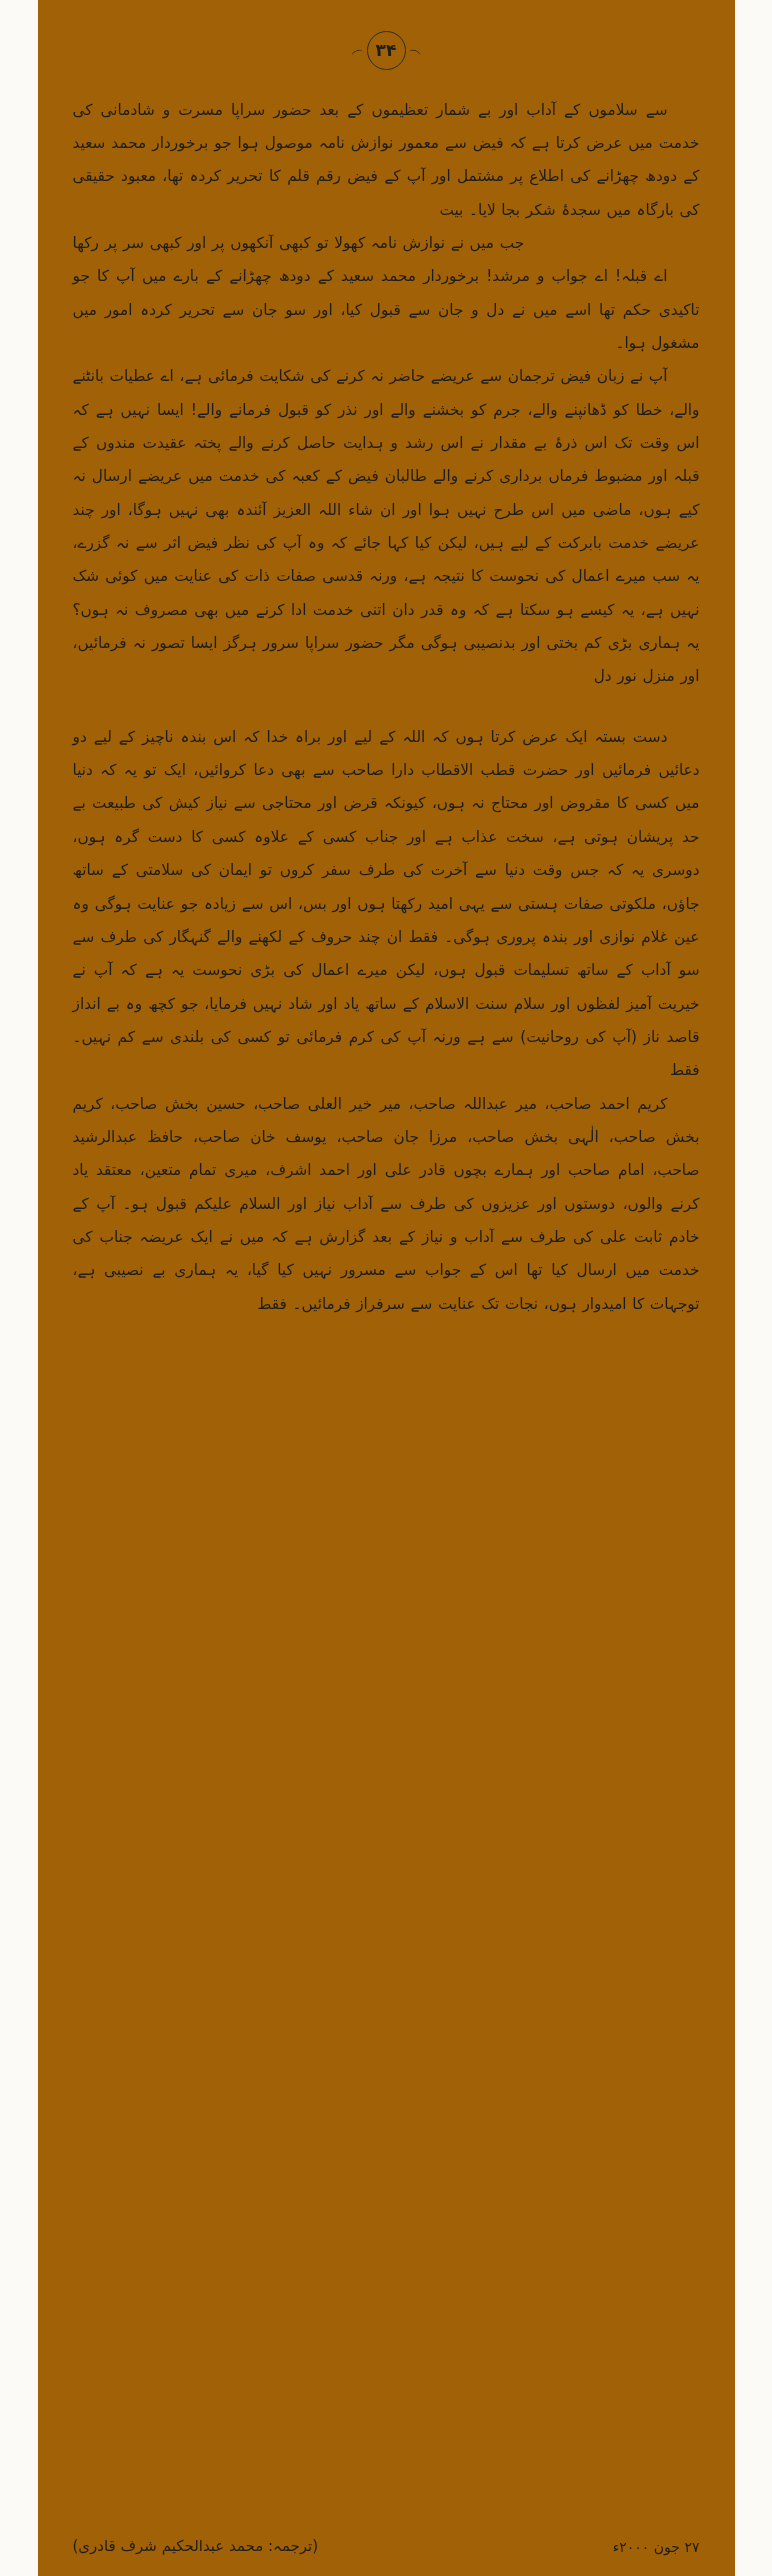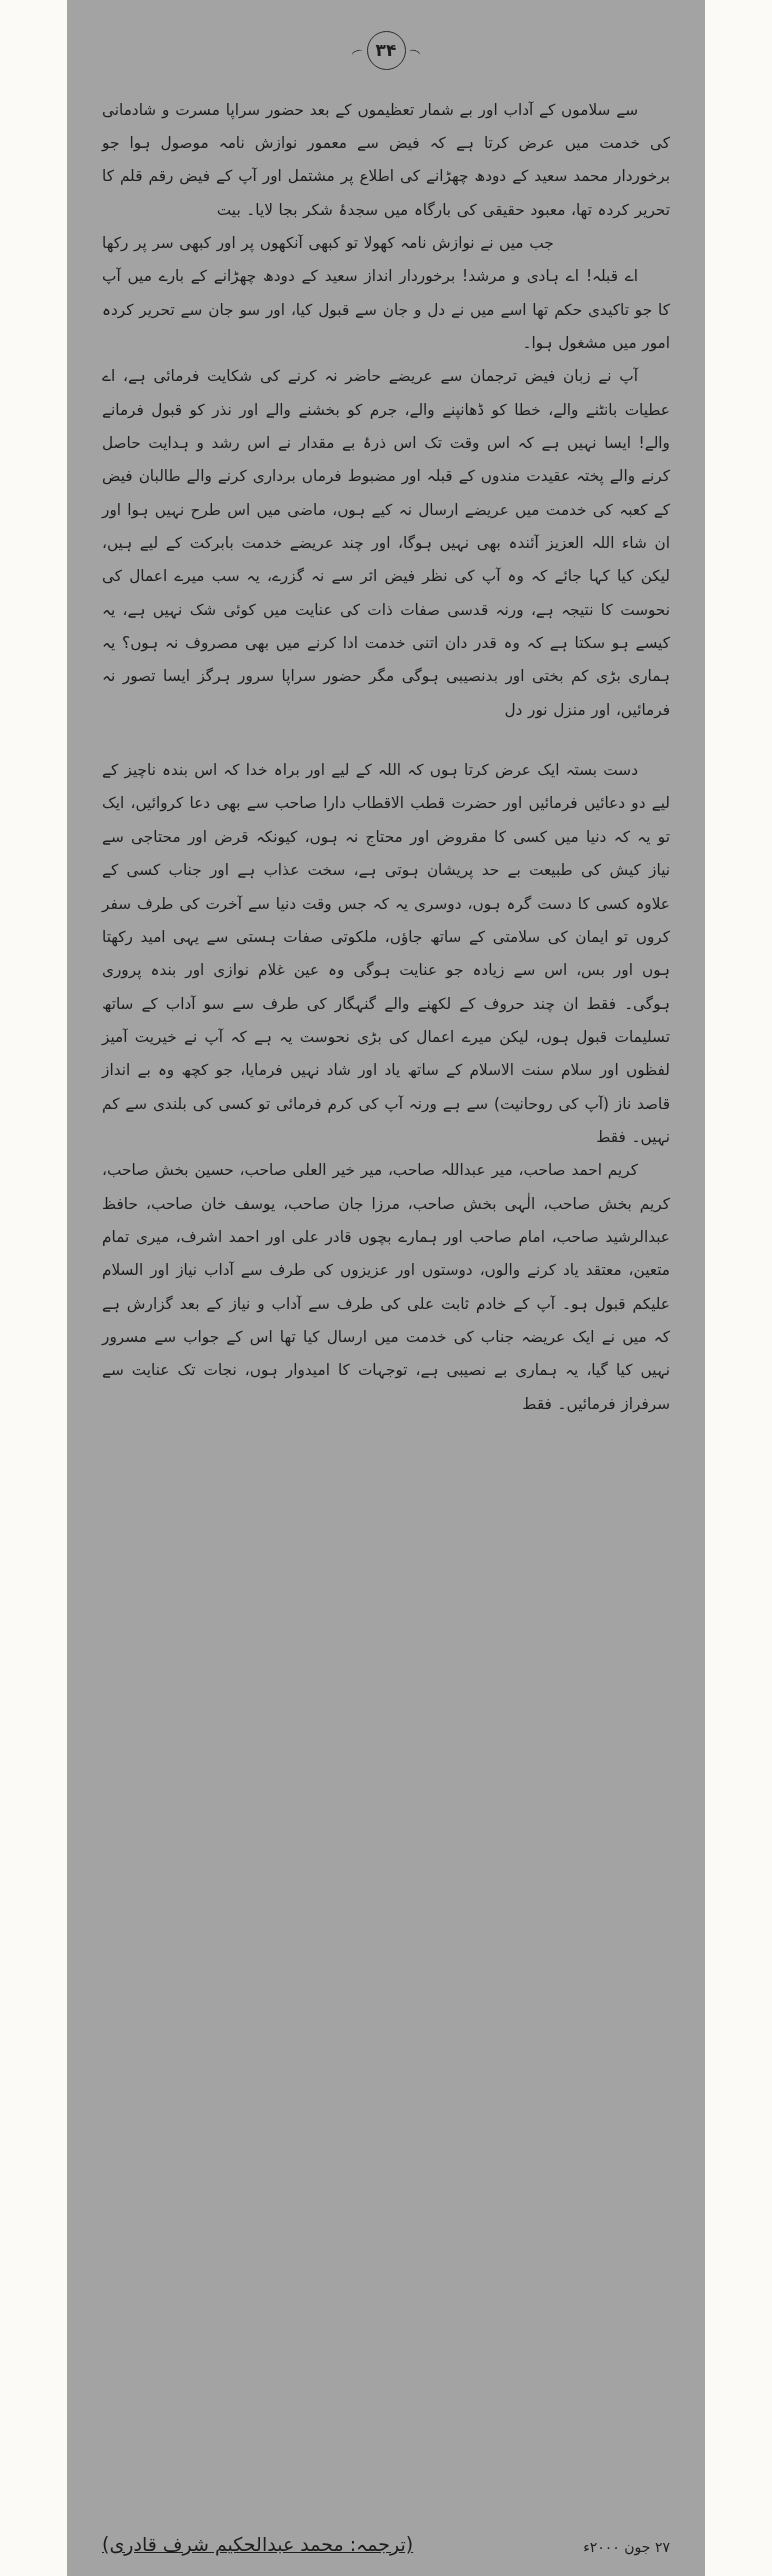--- a/index.html
+++ b/index.html
@@ -2,28 +2,28 @@
 <html lang="ur" dir="rtl" style="font-size:13px"><head>
 <meta charset="utf-8">
 <style>
   * { margin: 0; padding: 0; box-sizing: border-box; }
   html, body {
     background: #fbfaf7;
     font-family: "DejaVu Sans", sans-serif;
     color: #1f1d1b;
   }
   .page {
-    width: 638px;
+    width: 697px;
     min-height: 2576px;
     margin: 0 auto;
     padding: 19.3px 35px 21px 35px;
     direction: rtl;
     display: flex;
     flex-direction: column;
-    background: #a3a3a3;
+    background: #a16207;
   }
   .content { flex: 1 1 auto; }
   .section { margin-bottom: 27px; }
   .section-badge {
     text-align: center;
     margin: 11.3px 0 24px 0;
   }
   .badge-circle {
     display: inline-block;
     min-width: 39px;
@@ -63,35 +63,35 @@
   }
   .page-footer {
     flex: 0 0 auto;
     display: flex;
     justify-content: space-between;
     align-items: flex-end;
     margin-top: 37px;
     font-size: 14px;
   }
   .footer-date { font-weight: normal; }
-  .footer-credit { font-size: 19px; text-decoration: underline; }
+  .footer-credit { font-size: 15px; }
 </style>
 </head>
 <body>
 
 <div class="page">
   <div class="content">
 
     <div class="section">
       <div class="section-badge">
         <span class="badge-circle">۳۴</span>
       </div>
       <p class="para">سے سلاموں کے آداب اور بے شمار تعظیموں کے بعد حضور سراپا مسرت و شادمانی کی خدمت میں عرض کرتا ہے کہ فیض سے معمور نوازش نامہ موصول ہوا جو برخوردار محمد سعید کے دودھ چھڑانے کی اطلاع پر مشتمل اور آپ کے فیض رقم قلم کا تحریر کردہ تھا، معبود حقیقی کی بارگاہ میں سجدۂ شکر بجا لایا۔ بیت</p>
       <p class="para verse">جب میں نے نوازش نامہ کھولا تو کبھی آنکھوں پر اور کبھی سر پر رکھا</p>
-      <p class="para">اے قبلہ! اے ہادی و مرشد! برخوردار انداز سعید کے دودھ چھڑانے کے بارے میں آپ کا جو تاکیدی حکم تھا اسے میں نے دل و جان سے قبول کیا، اور سو جان سے تحریر کردہ امور میں مشغول ہوا۔</p>
+      <p class="para">اے قبلہ! اے جواب و مرشد! برخوردار محمد سعید کے دودھ چھڑانے کے بارے میں آپ کا جو تاکیدی حکم تھا اسے میں نے دل و جان سے قبول کیا، اور سو جان سے تحریر کردہ امور میں مشغول ہوا۔</p>
       <p class="para">آپ نے زبان فیض ترجمان سے عریضے حاضر نہ کرنے کی شکایت فرمائی ہے، اے عطیات بانٹنے والے، خطا کو ڈھانپنے والے، جرم کو بخشنے والے اور نذر کو قبول فرمانے والے! ایسا نہیں ہے کہ اس وقت تک اس ذرۂ بے مقدار نے اس رشد و ہدایت حاصل کرنے والے پختہ عقیدت مندوں کے قبلہ اور مضبوط فرماں برداری کرنے والے طالبان فیض کے کعبہ کی خدمت میں عریضے ارسال نہ کیے ہوں، ماضی میں اس طرح نہیں ہوا اور ان شاء اللہ العزیز آئندہ بھی نہیں ہوگا، اور چند عریضے خدمت بابرکت کے لیے ہیں، لیکن کیا کہا جائے کہ وہ آپ کی نظر فیض اثر سے نہ گزرے، یہ سب میرے اعمال کی نحوست کا نتیجہ ہے، ورنہ قدسی صفات ذات کی عنایت میں کوئی شک نہیں ہے، یہ کیسے ہو سکتا ہے کہ وہ قدر دان اتنی خدمت ادا کرنے میں بھی مصروف نہ ہوں؟ یہ ہماری بڑی کم بختی اور بدنصیبی ہوگی مگر حضور سراپا سرور ہرگز ایسا تصور نہ فرمائیں، اور منزل نور دل</p>
     </div>
 
     <div class="section">
       <p class="para">دست بستہ ایک عرض کرتا ہوں کہ اللہ کے لیے اور براہ خدا کہ اس بندہ ناچیز کے لیے دو دعائیں فرمائیں اور حضرت قطب الاقطاب دارا صاحب سے بھی دعا کروائیں، ایک تو یہ کہ دنیا میں کسی کا مقروض اور محتاج نہ ہوں، کیونکہ قرض اور محتاجی سے نیاز کیش کی طبیعت بے حد پریشان ہوتی ہے، سخت عذاب ہے اور جناب کسی کے علاوہ کسی کا دست گرہ ہوں، دوسری یہ کہ جس وقت دنیا سے آخرت کی طرف سفر کروں تو ایمان کی سلامتی کے ساتھ جاؤں، ملکوتی صفات ہستی سے یہی امید رکھتا ہوں اور بس، اس سے زیادہ جو عنایت ہوگی وہ عین غلام نوازی اور بندہ پروری ہوگی۔ فقط ان چند حروف کے لکھنے والے گنہگار کی طرف سے سو آداب کے ساتھ تسلیمات قبول ہوں، لیکن میرے اعمال کی بڑی نحوست یہ ہے کہ آپ نے خیریت آمیز لفظوں اور سلام سنت الاسلام کے ساتھ یاد اور شاد نہیں فرمایا، جو کچھ وہ بے انداز قاصد ناز (آپ کی روحانیت) سے ہے ورنہ آپ کی کرم فرمائی تو کسی کی بلندی سے کم نہیں۔ فقط</p>
       <p class="para">کریم احمد صاحب، میر عبداللہ صاحب، میر خیر العلی صاحب، حسین بخش صاحب، کریم بخش صاحب، الٰہی بخش صاحب، مرزا جان صاحب، یوسف خان صاحب، حافظ عبدالرشید صاحب، امام صاحب اور ہمارے بچوں قادر علی اور احمد اشرف، میری تمام متعین، معتقد یاد کرنے والوں، دوستوں اور عزیزوں کی طرف سے آداب نیاز اور السلام علیکم قبول ہو۔ آپ کے خادم ثابت علی کی طرف سے آداب و نیاز کے بعد گزارش ہے کہ میں نے ایک عریضہ جناب کی خدمت میں ارسال کیا تھا اس کے جواب سے مسرور نہیں کیا گیا، یہ ہماری بے نصیبی ہے، توجہات کا امیدوار ہوں، نجات تک عنایت سے سرفراز فرمائیں۔ فقط</p>
     </div>
 
   </div>
 

